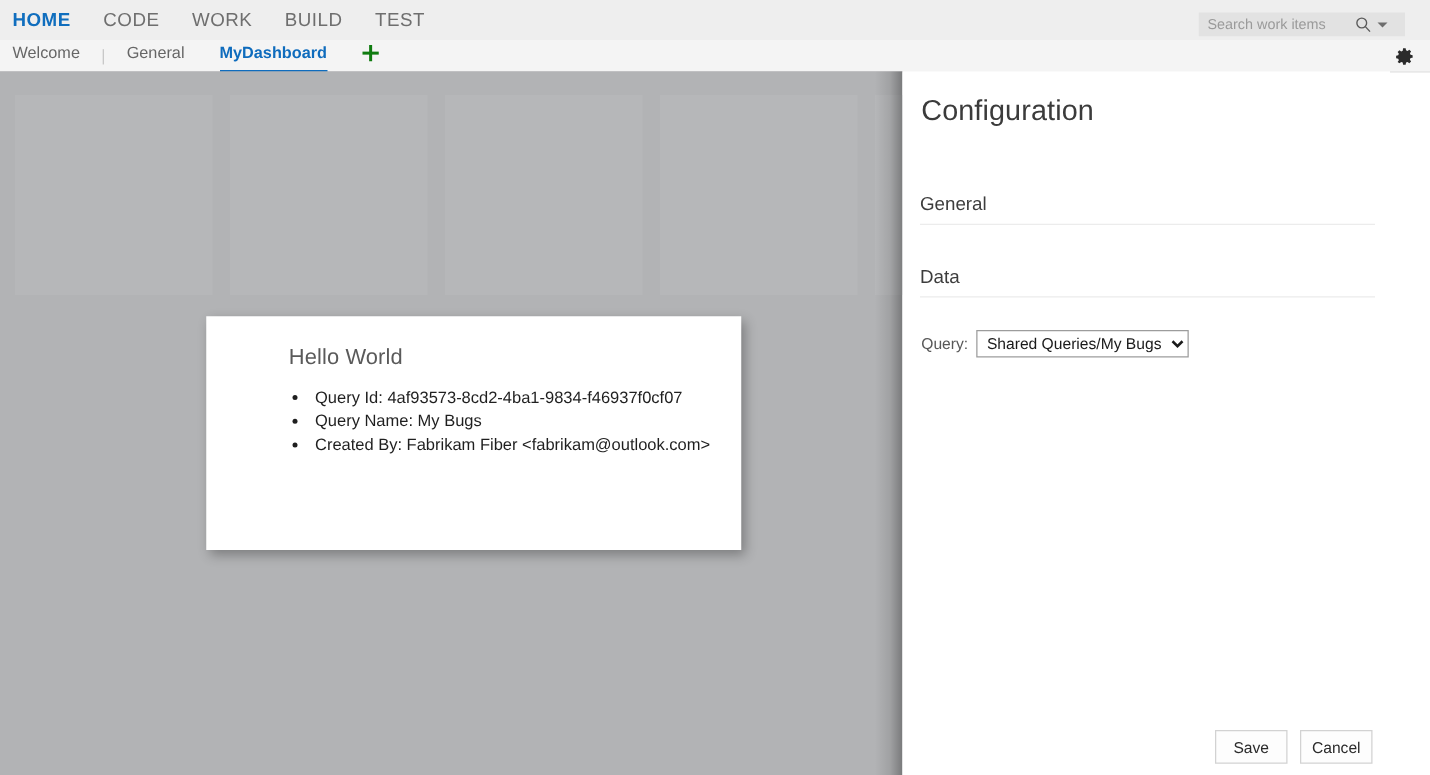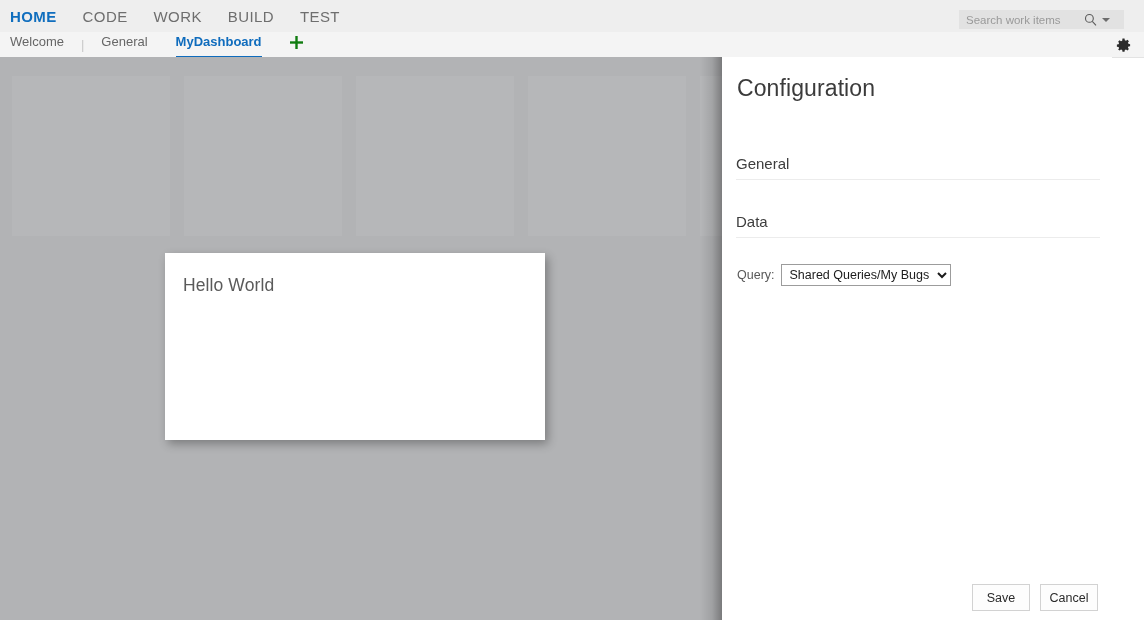--- a/index.html
+++ b/index.html
@@ -169,20 +169,21 @@
     background: #b6b7b9;
   }
   .widget-card {
     position: absolute;
     left: 165px;
     top: 196px;
     width: 380px;
     height: 187px;
     background: #ffffff;
     box-shadow: 3px 4px 9px rgba(0,0,0,0.30);
+    padding-left: 48px;
   }
   .widget-title {
     margin: 0;
     padding: 22px 0 0 18px;
     font-size: 17.5px;
     font-weight: normal;
     color: #5a5a5a;
     letter-spacing: .1px;
   }
   .widget-list {
@@ -323,20 +324,25 @@
     <div class="tiles">
       <div class="tile"></div>
       <div class="tile"></div>
       <div class="tile"></div>
       <div class="tile"></div>
       <div class="tile"></div>
     </div>
 
     <div class="widget-card">
       <h2 class="widget-title">Hello World</h2>
+      <ul class="widget-list">
+        <li>Query Id: 4af93573-8cd2-4ba1-9834-f46937f0cf07</li>
+        <li>Query Name: My Bugs</li>
+        <li>Created By: Fabrikam Fiber &lt;fabrikam@outlook.com&gt;</li>
+      </ul>
     </div>
 
     <div class="dashboard-shade"></div>
   </div>
 
   <div class="config-panel">
     <h1 class="config-title">Configuration</h1>
 
     <div class="config-section section-general">General</div>
     <div class="config-section section-data">Data</div>

